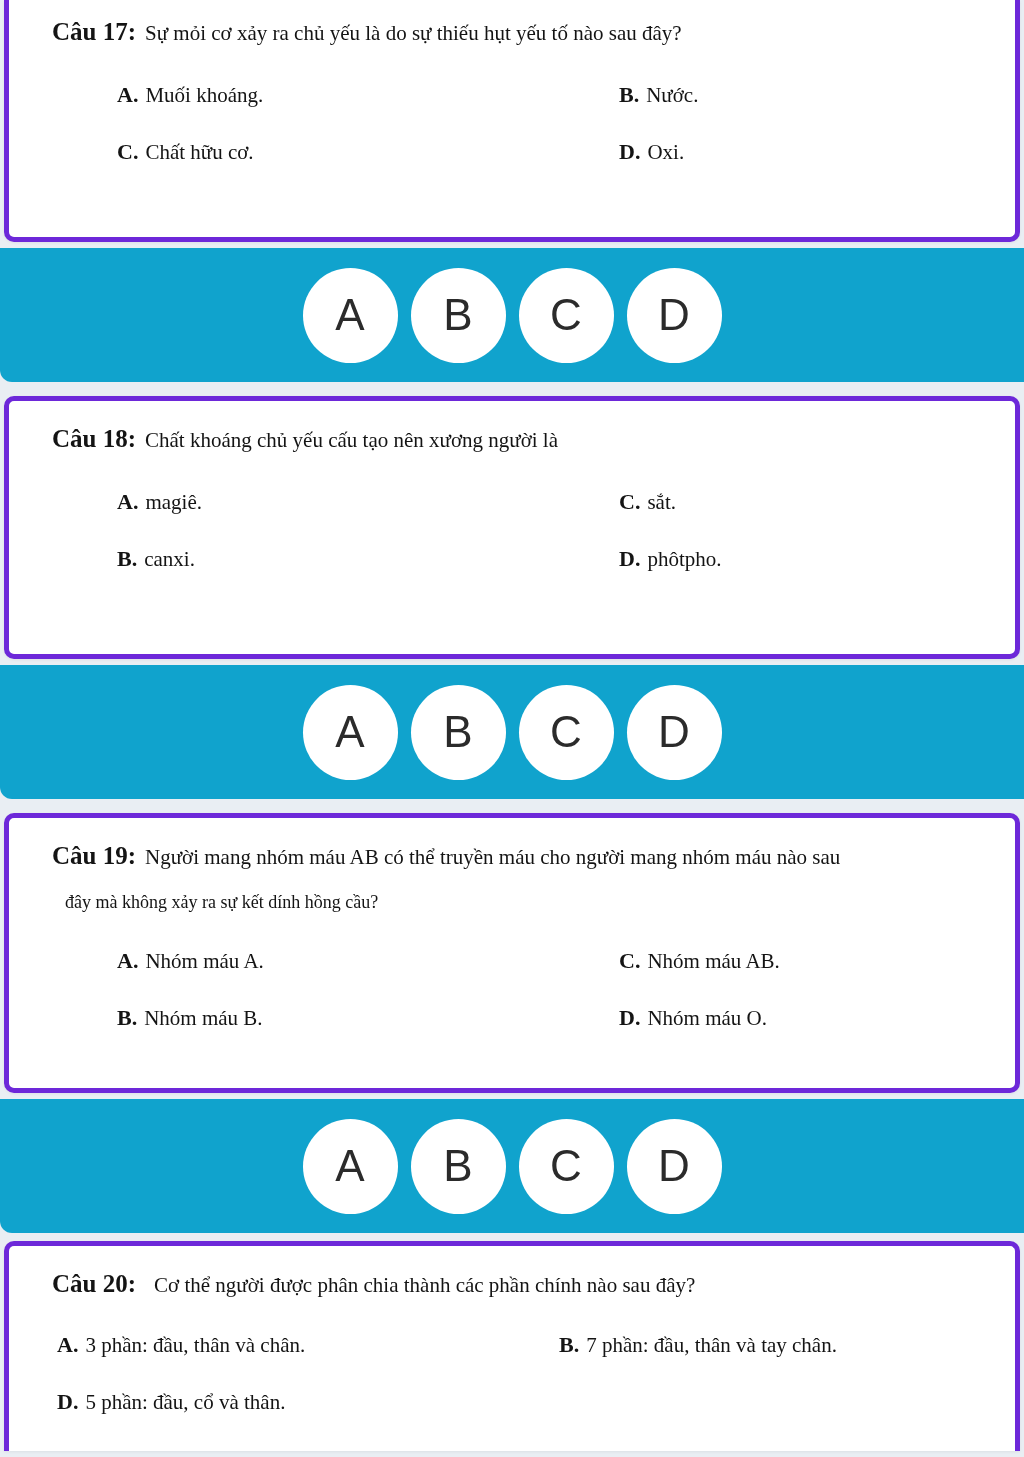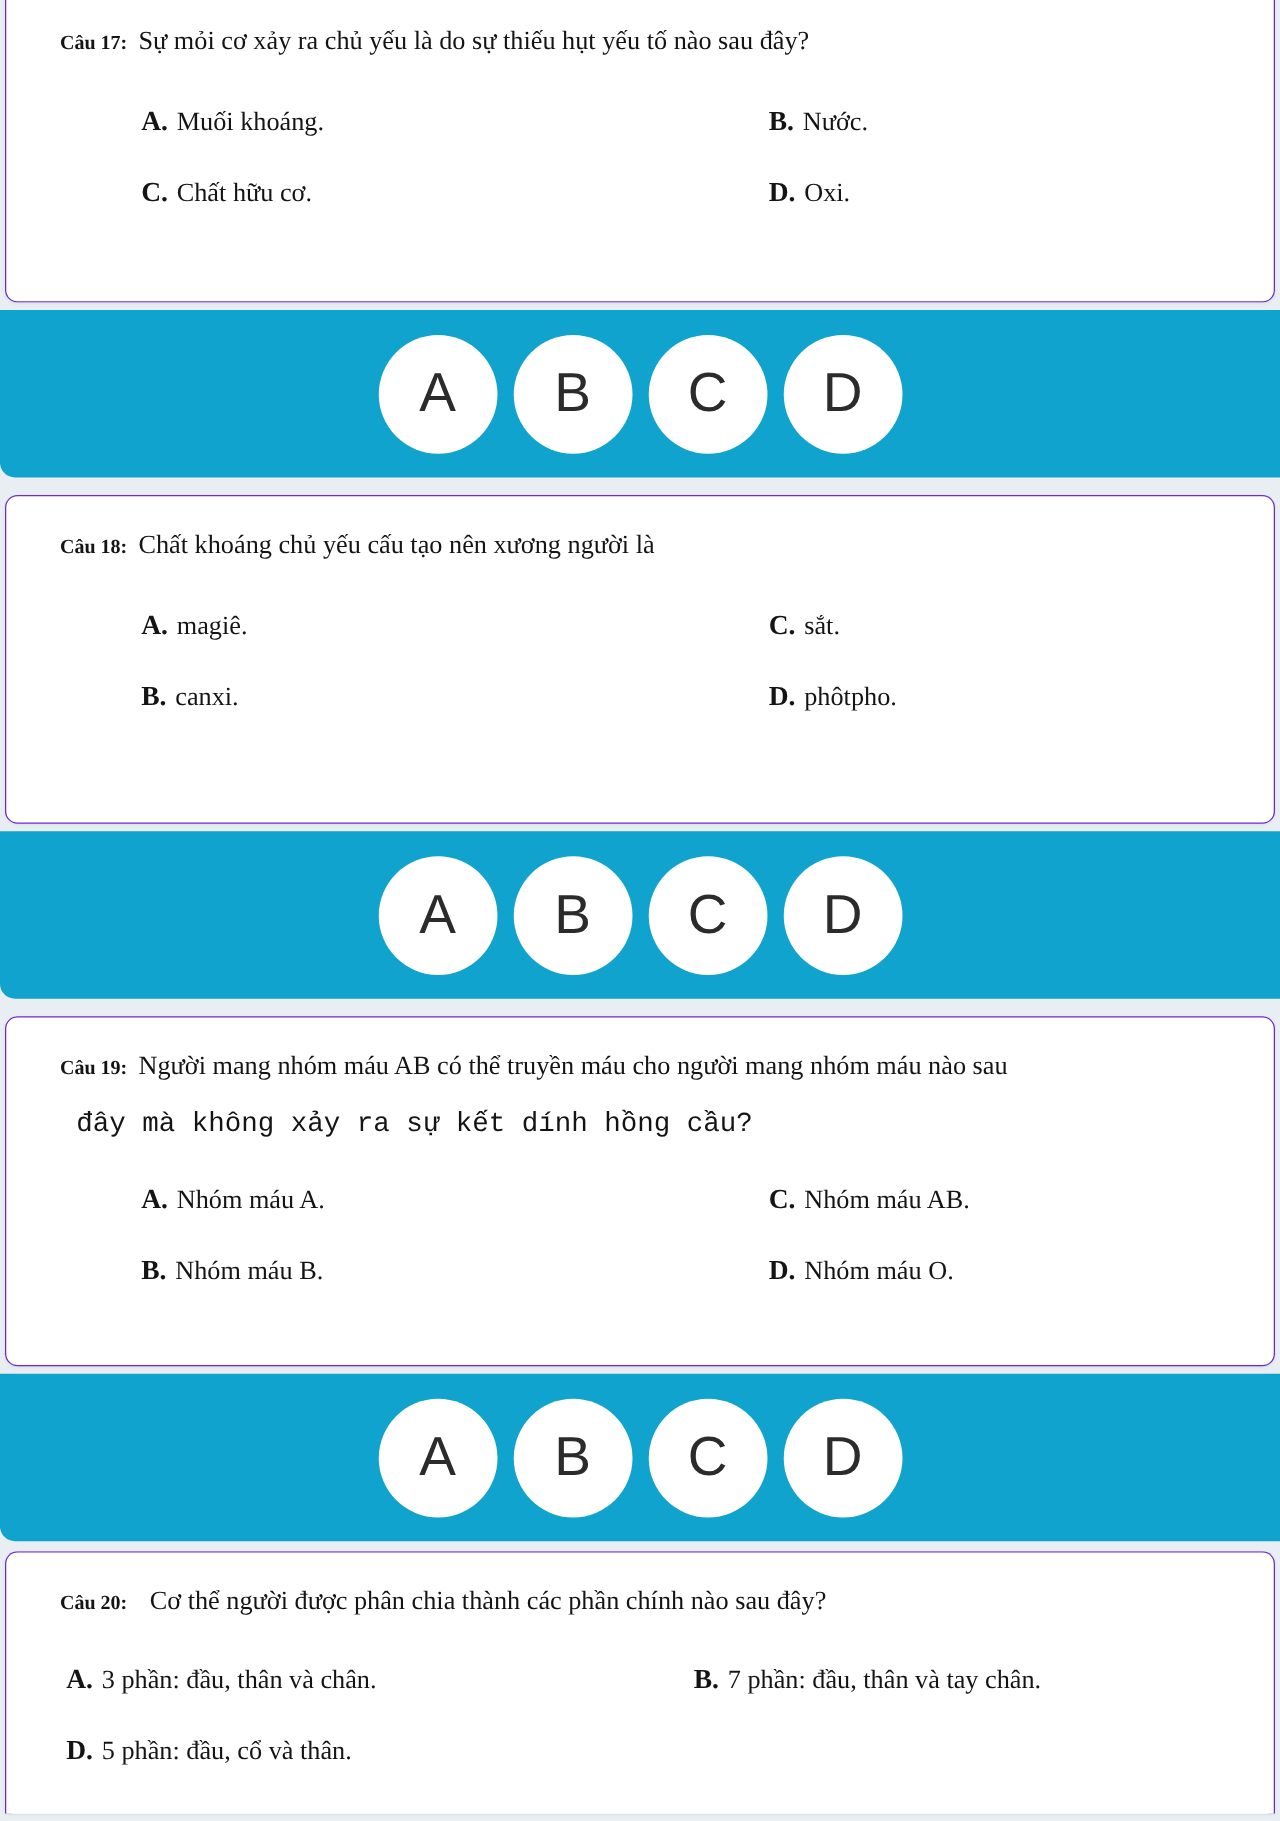--- a/index.html
+++ b/index.html
@@ -12,44 +12,43 @@
   *{margin:0;padding:0;box-sizing:border-box;}
   html,body{width:1024px;height:1457px;overflow:hidden;}
   body{
     background:var(--page-bg);
     font-family:"Liberation Serif","DejaVu Serif",serif;
     color:var(--text);
   }
   .question-card{
     background:var(--card-bg);
     margin:0 4px;
-    border:1px solid #6d28d9;
+    border:5px solid #6d28d9;
     border-radius:10px;
     box-shadow:0 1px 3px rgba(0,0,0,0.06);
     overflow:hidden;
   }
   .card-17{height:242px;border-top-left-radius:0;border-top-right-radius:0;border-top:none;}
   .card-18{height:263px;}
   .card-19{height:280px;}
   .card-20{height:210px;border-bottom-left-radius:0;border-bottom-right-radius:0;border-bottom:none;}
   .q-line{
     padding:24px 28px 0 43px;
     font-size:21px;
     line-height:28px;
   }
   .card-17 .q-line{padding-top:18px;}
   .q-line-2{
     padding:17px 28px 0 56px;
-    font-size:22px;
+    font-size:18px;
     line-height:28px;
-    font-family:Liberation Mono, monospace;
   }
   .q-label{
     font-weight:bold;
-    font-size:16px;
+    font-size:25px;
     margin-right:9px;
   }
   .card-20 .q-label{margin-right:18px;}
   .options{
     display:grid;
     grid-template-columns:502px auto;
     row-gap:29px;
     padding:34px 10px 0 84px;
     font-size:21px;
     line-height:28px;

